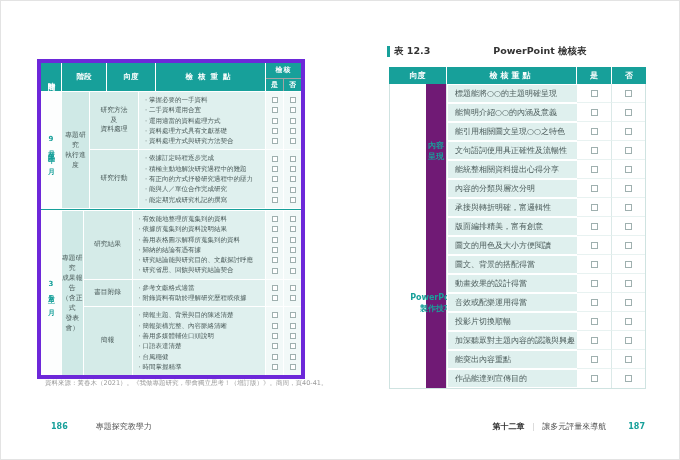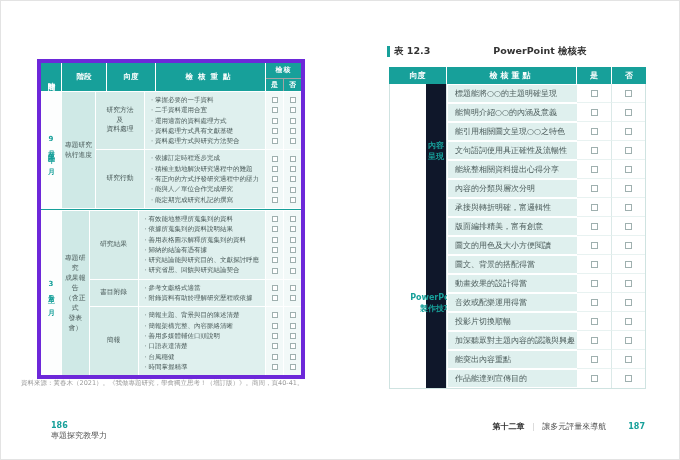--- a/index.html
+++ b/index.html
@@ -20,52 +20,52 @@
   .lh-yn .lh { width:17px; font-size:7px; }
   .lbody { display:flex; flex-direction:column; background:#fff; margin-top:1px; }
   .lsep { height:1px; background:#17a09a; margin:1px 0; }
   .lsection { display:flex; gap:1px; }
   .lcell-time { width:20px; background:#fdfefe; color:#17a09a; font-weight:bold; font-size:7px;
     display:flex; align-items:center; justify-content:center; writing-mode:vertical-rl; text-orientation:upright; letter-spacing:2px; }
   .lcell-stage { width:44px; background:#cfe9e6; color:#4b5b5a; font-size:6.8px; display:flex; align-items:center; justify-content:center; text-align:center; white-space:pre-line; line-height:10px; }
   .lgroups { flex:1; display:flex; flex-direction:column; gap:1px; }
   .lgroup { display:flex; gap:1px; }
   .lcell-dim { width:48px; background:#d5ebe8; color:#4b5b5a; font-size:6.8px; display:flex; align-items:center; justify-content:center; text-align:center; white-space:pre-line; line-height:9.5px; }
-  .lfocuscol { flex:1; background:#dff0ee; padding:3px 6px 3px 4px; }
+  .lfocuscol { flex:1; background:#dff0ee; padding:3px 12px 3px 4px; }
   .lfrow { height:10.3px; line-height:10.3px; font-size:6.5px; color:#4b5b5a; white-space:nowrap; }
   .lfrow::before { content:"・"; font-size:6px; color:#6b7a79; }
   .lchkcol { width:17px; background:#f2f9f8; padding:3px 0; display:flex; flex-direction:column; }
   .lchkrow { height:10.3px; display:flex; align-items:center; justify-content:center; }
   .cbox { display:block; width:6px; height:6px; border:1px solid #9fb0af; background:#fff; }
 
-  .source-note { position:absolute; left:20px; top:378px; font-size:6.5px; color:#9a9a9a; }
+  .source-note { position:absolute; left:44px; top:378px; font-size:6.5px; color:#9a9a9a; }
 
   
   .rcaption { position:absolute; left:386px; top:44px; display:flex; align-items:center; }
   .rcaption .bar { width:3px; height:11px; background:#17a09a; margin-right:4px; }
   .rcaption .cap-label { font-size:9.5px; font-weight:bold; color:#333; margin-right:24px; }
   .rcaption .cap-title { font-size:9.5px; font-weight:bold; color:#333;margin-left:39px; }
 
   .rtable { position:absolute; left:388px; top:66px; width:257px; }
   .rheader { display:flex; gap:1px; height:17px; background:#fff; }
   .rh { background:#17a09a; color:#fff; font-weight:bold; font-size:8px; display:flex; align-items:center; justify-content:center; }
   .rh-dim { width:57px; }
   .rh-focus { flex:1; letter-spacing:3px; }
   .rh-yes, .rh-no { width:34px; }
   .rbody { display:grid; grid-template-columns:57px 1fr 34px 34px; border:1px solid #cfe3e1; border-top:none; background:#fff; }
-  .rdim { background:#0f172a; color:#17a09a; font-weight:bold; font-size:8px; display:flex; align-items:center; justify-content:center; text-align:center; white-space:pre-line; line-height:11px; border-right:1px solid #dbe9e8;margin-left:36px; }
+  .rdim { background:#701a75; color:#17a09a; font-weight:bold; font-size:8px; display:flex; align-items:center; justify-content:center; text-align:center; white-space:pre-line; line-height:11px; border-right:1px solid #dbe9e8;margin-left:36px; }
   .rfocus { height:19px; background:#dff0ee; border-top:1.5px solid #fff; border-bottom:1px solid #fff; border-left:1px solid #fff;
     font-size:8px; color:#4b5b5a; display:flex; align-items:center; padding-left:7px; white-space:nowrap; overflow:hidden; }
   .rchk { height:19px; display:flex; align-items:center; justify-content:center; border-bottom:1px solid #e8f2f1; }
   .rchk.no { border-left:1px solid #dbe9e8; }
   .rchk.lastrow { border-bottom:none; }
   .rchk .cbox { width:7px; height:7px; }
 
   
-  .footer-left { position:absolute; left:50px; top:420px; display:flex; align-items:flex-start;flex-direction:column; }
+  .footer-left { position:absolute; left:50px; top:420px; display:flex; align-items:center; }
   .footer-left .fnum { color:#17a09a; font-size:8px; font-weight:bold; margin-right:28px; }
   .footer-left .ftitle { color:#555; font-size:8px; }
   .footer-right { position:absolute; right:34px; top:420px; display:flex; align-items:center; }
   .footer-right .fchap { color:#333; font-size:8px; font-weight:bold; }
   .footer-right .fsep { color:#bbb; font-size:8px; margin:0 5px; }
   .footer-right .fctitle { color:#555; font-size:8px; margin-right:22px; }
   .footer-right .fnum { color:#17a09a; font-size:8px; font-weight:bold; }
 </style>
 </head>
 <body>

